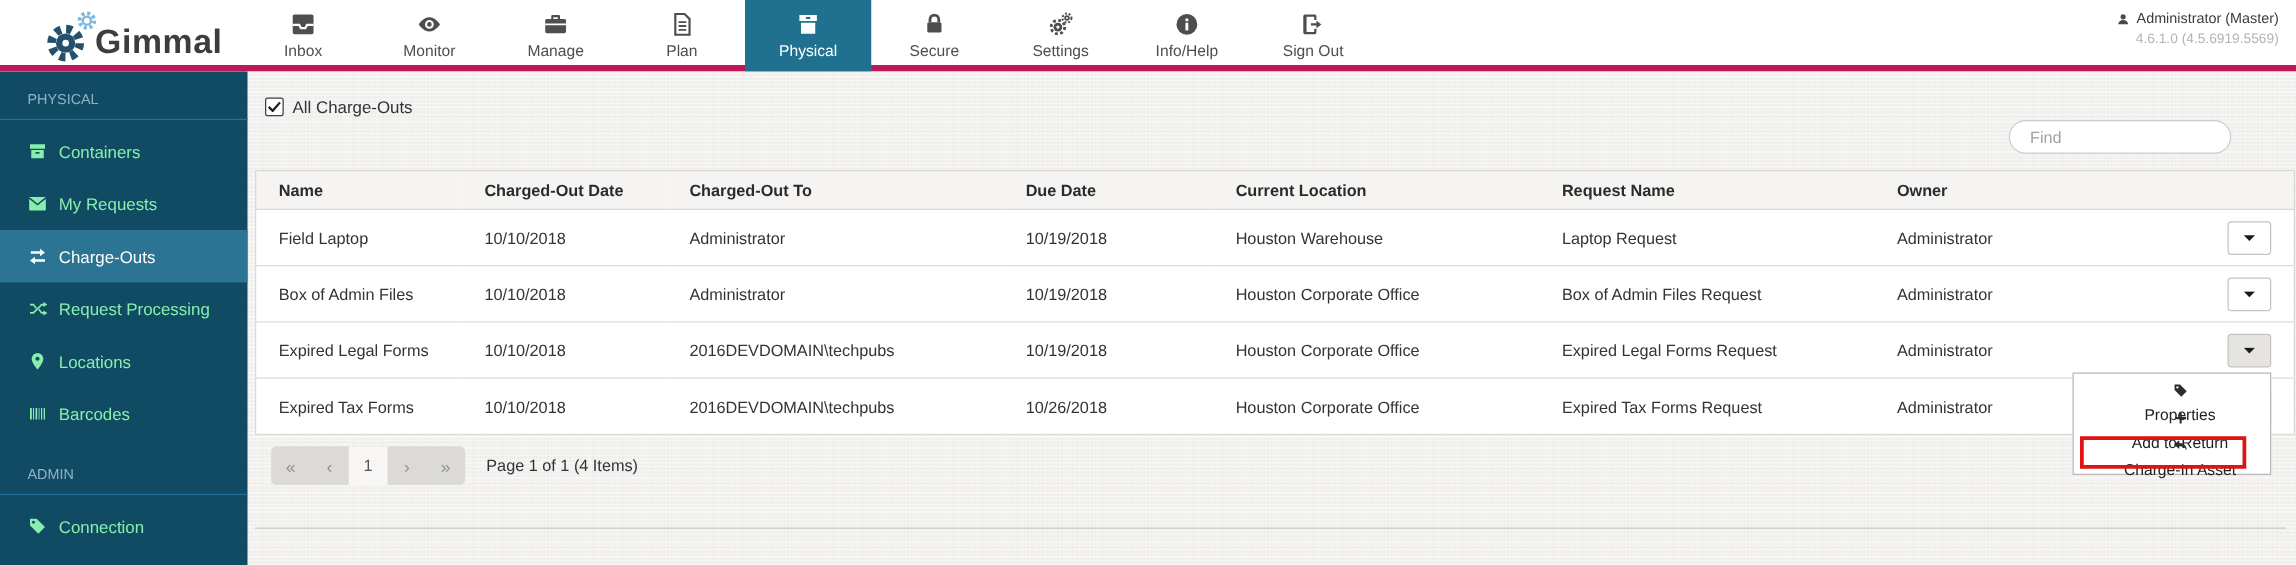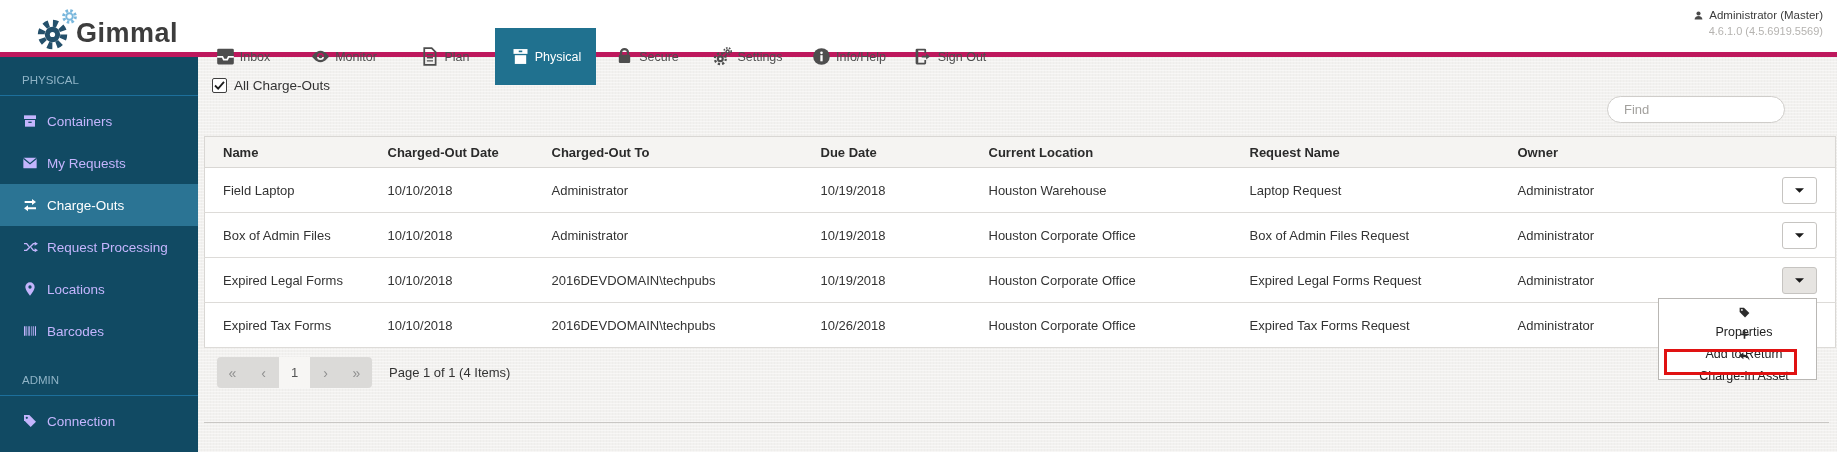--- a/index.html
+++ b/index.html
@@ -10,41 +10,41 @@
   
   .topbar { position:absolute; left:0; top:0; width:1837px; height:57px; background:#ffffff;
             border-bottom:5px solid #be185d; z-index:6; }
   .logo { position:absolute; left:36px; top:7px; display:flex; align-items:flex-end; cursor:pointer; }
   .gears { position:relative; width:44px; height:44px; }
   .gear-big { position:absolute; left:0; bottom:0; width:33px; height:33px; color:#24506b; }
   .gear-sm  { position:absolute; left:25px; top:1px; width:17px; height:17px; color:#79b7dc; }
   .logo-text { font-size:27px; font-weight:bold; color:#3d3d3d; letter-spacing:.5px; margin-left:-4px; margin-bottom:2px; }
 
   .topnav { position:absolute; left:192px; top:0; height:57px; display:flex; }
-  .nav-item { width:101px; height:57px; display:flex; flex-direction:row; align-items:center;
-              justify-content:center; gap:4px; color:#4e4e4e; cursor:pointer;margin-top:28px; }
+  .nav-item { width:101px; height:57px; display:flex; flex-direction:column; align-items:center;
+              justify-content:center; gap:4px; color:#4e4e4e; cursor:pointer; }
   .nav-item .nv-icon { width:21px; height:21px; display:block; }
   .nav-item .nv-icon svg { width:21px; height:21px; display:block; }
   .nav-label { font-size:12.5px; }
   .nav-item.active { background:#20718f; color:#fff; }
 
   .user-block { position:absolute; right:14px; top:9px; text-align:right; }
   .user-line { display:flex; align-items:center; justify-content:space-between; gap:5px;
                font-size:11.5px; color:#3c3c3c; }
   .user-line svg { width:11px; height:11px; color:#4a4a4a; }
   .version { font-size:11px; color:#b5b3b0; margin-top:4px; }
 
   
   .sidebar { position:absolute; left:0; top:57px; width:198px; bottom:0; background:#114a63; z-index:5; }
   .sec-label { padding:17px 0 9px 22px; font-size:11.5px; color:#8fb3c6; }
   .sec-label.admin { padding-top:22px; }
   .side-divider { border-bottom:1px solid #1d6f9b; }
   .side-list { padding-top:4px; }
   .side-item { height:42px; display:flex; align-items:center; gap:9px; padding-left:22px;
-               color:#c4b5fd; font-size:13.5px; cursor:pointer; }
+               color:#86efac; font-size:13.5px; cursor:pointer; }
   .side-item svg { width:16px; height:16px; flex:0 0 16px; }
   .side-item.active { background:#2b7494; color:#ffffff; }
 
   
   .main { position:absolute; left:198px; top:57px; right:0; bottom:0;
           background-color:#f2f1ef;
           background-image:
             repeating-linear-gradient(0deg, rgba(255,255,255,.45) 0 1px, rgba(0,0,0,0) 1px 3px),
             repeating-linear-gradient(90deg, rgba(0,0,0,.014) 0 1px, rgba(0,0,0,0) 1px 3px); }
 
@@ -122,20 +122,30 @@
         <span class="nav-label">Inbox</span>
       </div>
       <div class="nav-item">
         <span class="nv-icon">
             <svg viewBox="0 0 24 24" fill="currentColor">
               <path d="M12 5.5c-5.6 0-9.7 6.5-9.7 6.5s4.1 6.5 9.7 6.5 9.7-6.5 9.7-6.5-4.1-6.5-9.7-6.5zm0 10.5a4 4 0 1 1 0-8 4 4 0 0 1 0 8z"></path>
               <circle cx="12" cy="12" r="2.1"></circle>
             </svg>
           </span>
         <span class="nav-label">Monitor</span>
+      </div>
+      <div class="nav-item">
+        <span class="nv-icon">
+            <svg viewBox="0 0 24 24" fill="currentColor">
+              <path d="M9 3.5h6a1 1 0 0 1 1 1V7h-2V5.5h-4V7H8V4.5a1 1 0 0 1 1-1z"></path>
+              <rect x="2.5" y="7" width="19" height="13" rx="1.5"></rect>
+              <path d="M2.5 12h19" stroke="#fff" stroke-width="1.7"></path>
+            </svg>
+          </span>
+        <span class="nav-label">Manage</span>
       </div>
       <div class="nav-item">
         <span class="nv-icon">
             <svg viewBox="0 0 24 24">
               <path d="M6 2.5h8.5L19 7v14.5H6z" fill="none" stroke="currentColor" stroke-width="2"></path>
               <path d="M9 10h7M9 13.5h7M9 17h7" stroke="currentColor" stroke-width="1.7"></path>
             </svg>
           </span>
         <span class="nav-label">Plan</span>
       </div>

